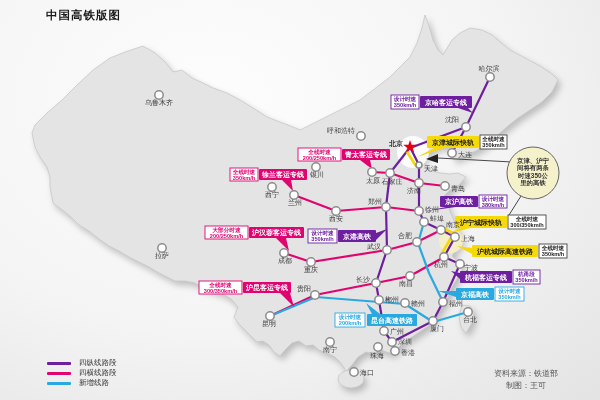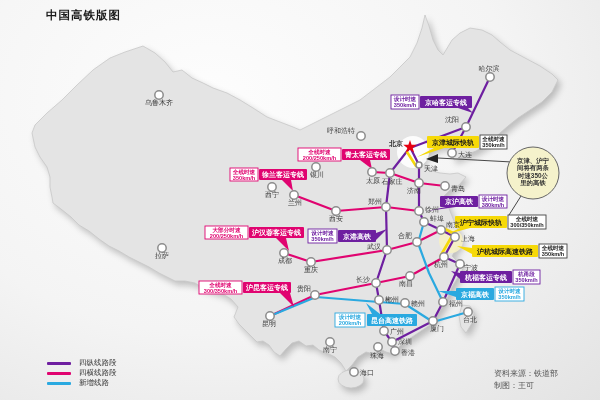--- a/index.html
+++ b/index.html
@@ -8,21 +8,21 @@
     font-family:"Liberation Sans", sans-serif;}
   .stage svg{position:absolute;left:0;top:0;}
   #page-title{position:absolute;left:46px;top:8px;font-size:11.5px;font-weight:bold;
     color:#1a1a1a;letter-spacing:1px;}
   #land-group{filter:drop-shadow(3px 4px 3px rgba(0,0,0,0.22));}
   .land{fill:#e4e4e4;stroke:#c6c6c6;stroke-width:0.8;}
   #legend{position:absolute;left:47px;top:358px;}
   .legend-row{display:flex;align-items:center;height:10px;margin-bottom:0px;}
   .legend-swatch{width:24px;height:3px;margin-right:8px;border-radius:1px;}
   .legend-label{font-size:7.5px;color:#333;}
-  #source{position:absolute;right:42px;top:368px;text-align:left;font-size:8px;
+  #source{position:absolute;right:42px;top:368px;text-align:center;font-size:8px;
     color:#555;line-height:11.5px;}
 </style>
 </head>
 <body>
 
 <div class="stage">
 
   <svg id="map-svg" width="600" height="400" viewBox="0 0 600 400">
     <g id="land-group">
       <path class="land" d="M32,133 L35,125 47,113 62,100 77,85 93,70 100,65 110,58 125,52 143,46 155,53 165,62 173,72 182,70 192,78 203,83 213,88 227,93 240,100 253,108 267,117 280,122 293,127 300,130 320,120 340,110 360,100 377,87 390,77 400,67 410,57 417,43 422,28 425,15 429,26 433,40 438,50 443,55 452,40 460,33 470,28 482,30 492,35 500,42 510,50 525,58 540,66 552,74 558,80 552,92 542,102 530,110 518,118 508,126 500,133 492,140 484,146 476,151 468,154 461,157 454,160 452,150 444,146 436,148 428,153 422,160 425,167 432,171 440,173 450,174 458,173 466,177 459,185 450,190 444,196 448,206 452,216 456,226 460,234 462,241 457,248 452,256 458,262 464,267 458,277 452,287 448,297 443,306 436,316 430,325 421,331 412,337 404,342 398,348 393,354 386,352 380,349 374,354 366,352 358,357 352,365 346,371 341,363 335,357 327,353 319,350 313,345 306,346 299,341 292,343 286,349 280,356 274,352 269,345 263,341 257,342 251,336 245,330 239,324 234,317 238,307 231,299 223,294 213,291 203,288 195,283 185,281 175,281 167,277 159,273 149,267 139,262 129,257 119,251 109,246 99,239 89,231 79,225 71,217 61,209 53,203 52,197 50,187 50,177 47,167 40,157 35,147 Z"></path>

